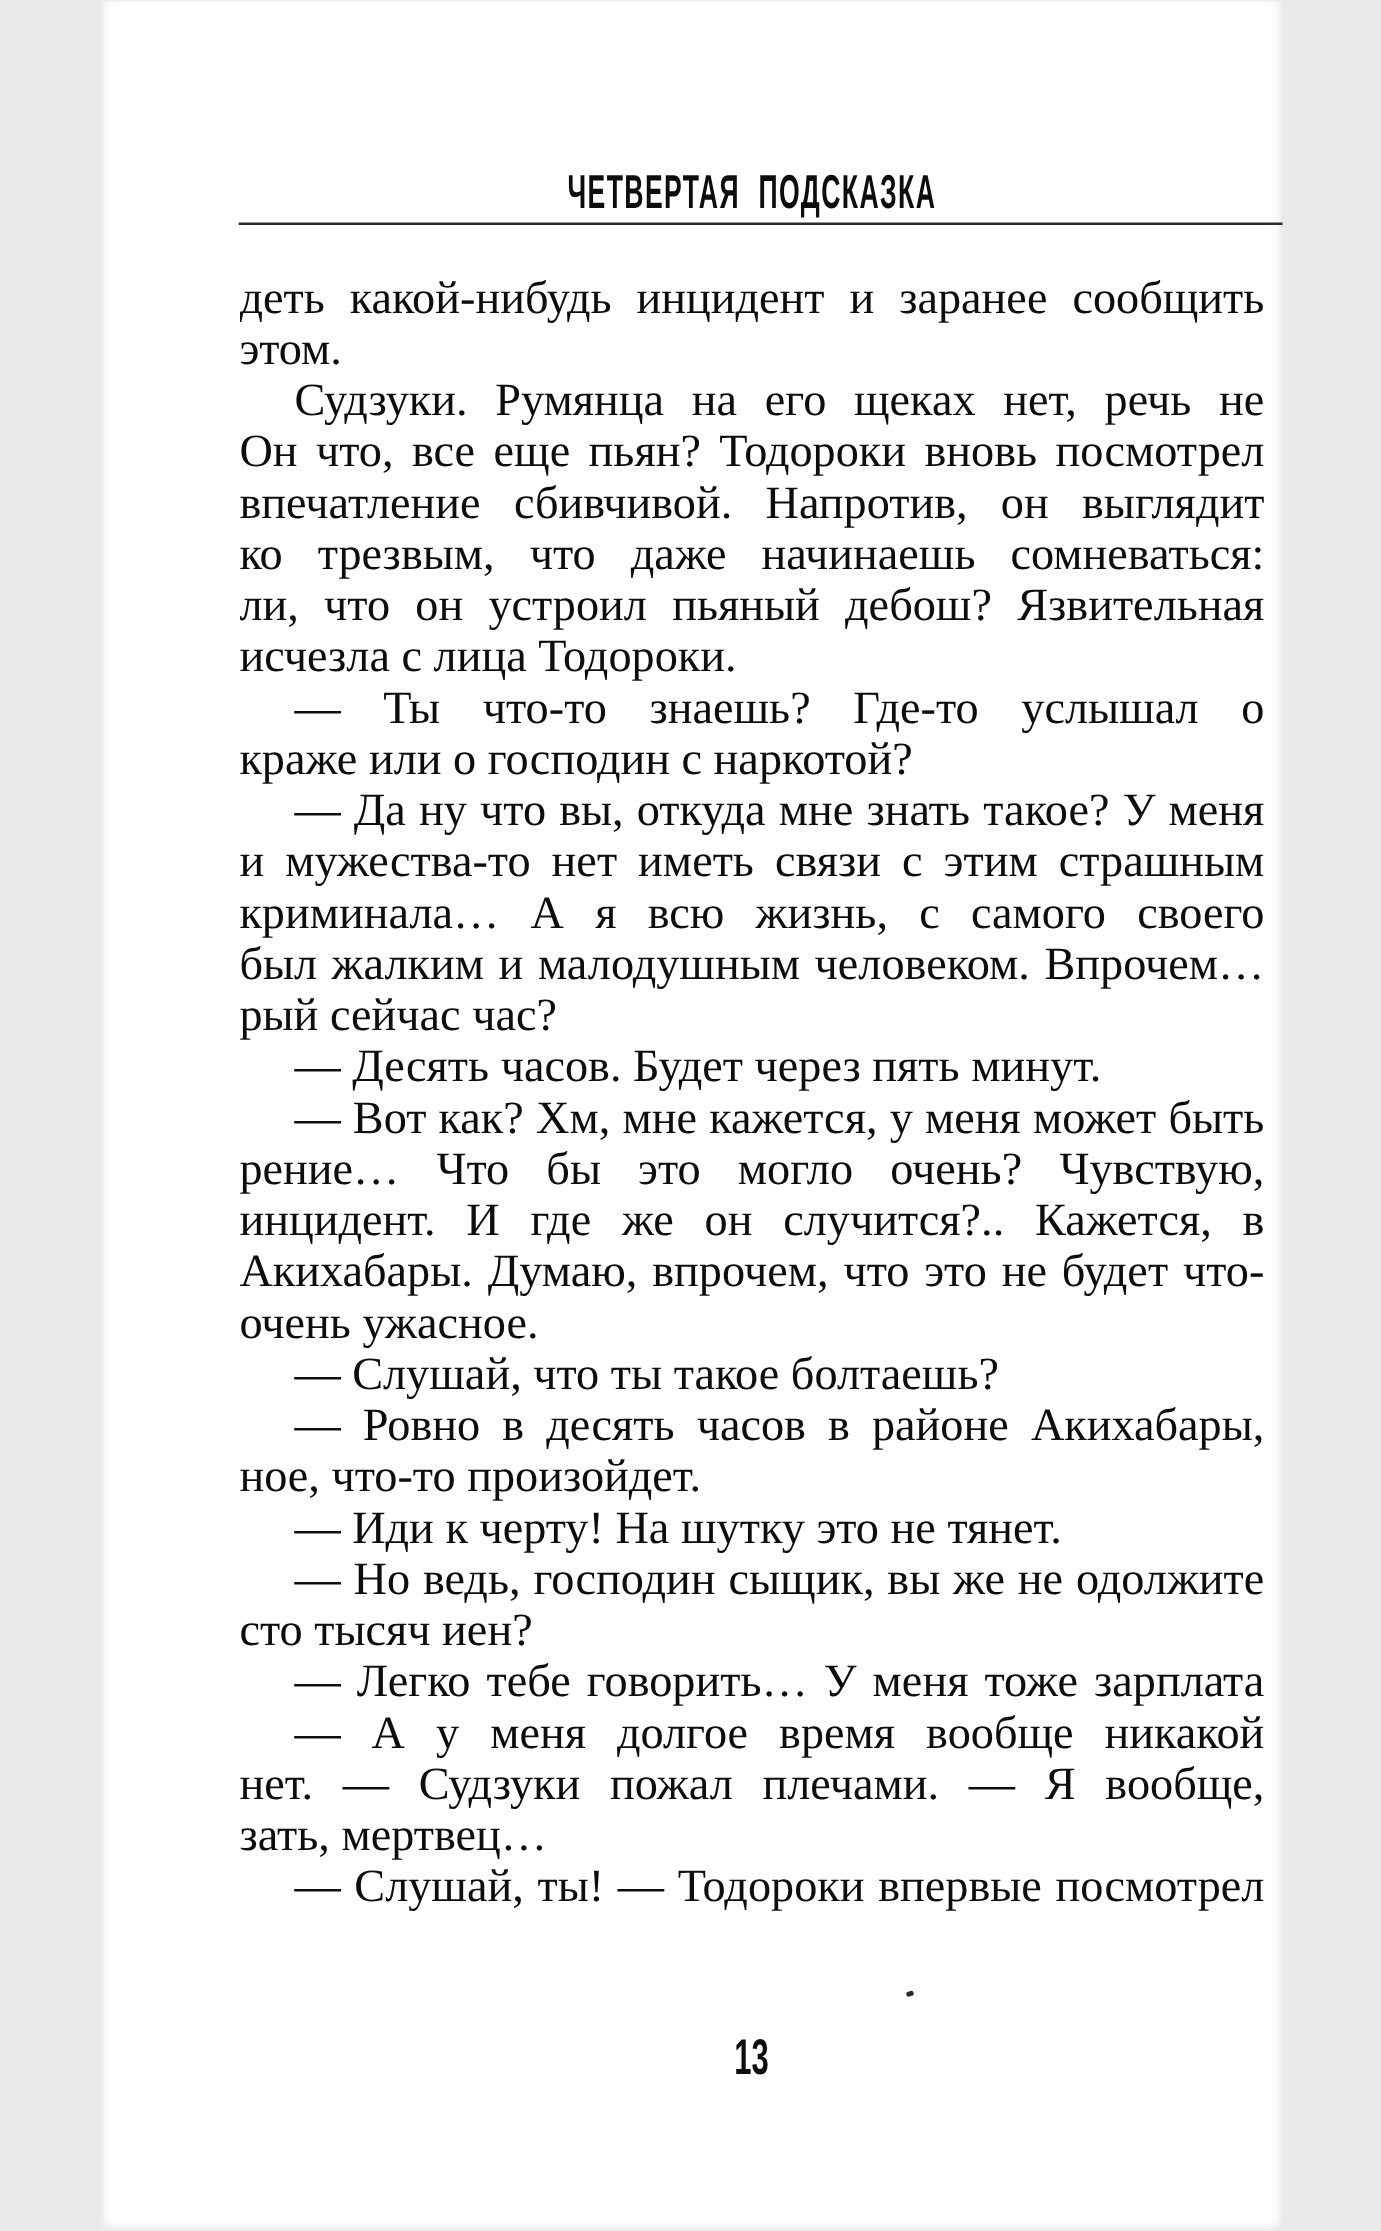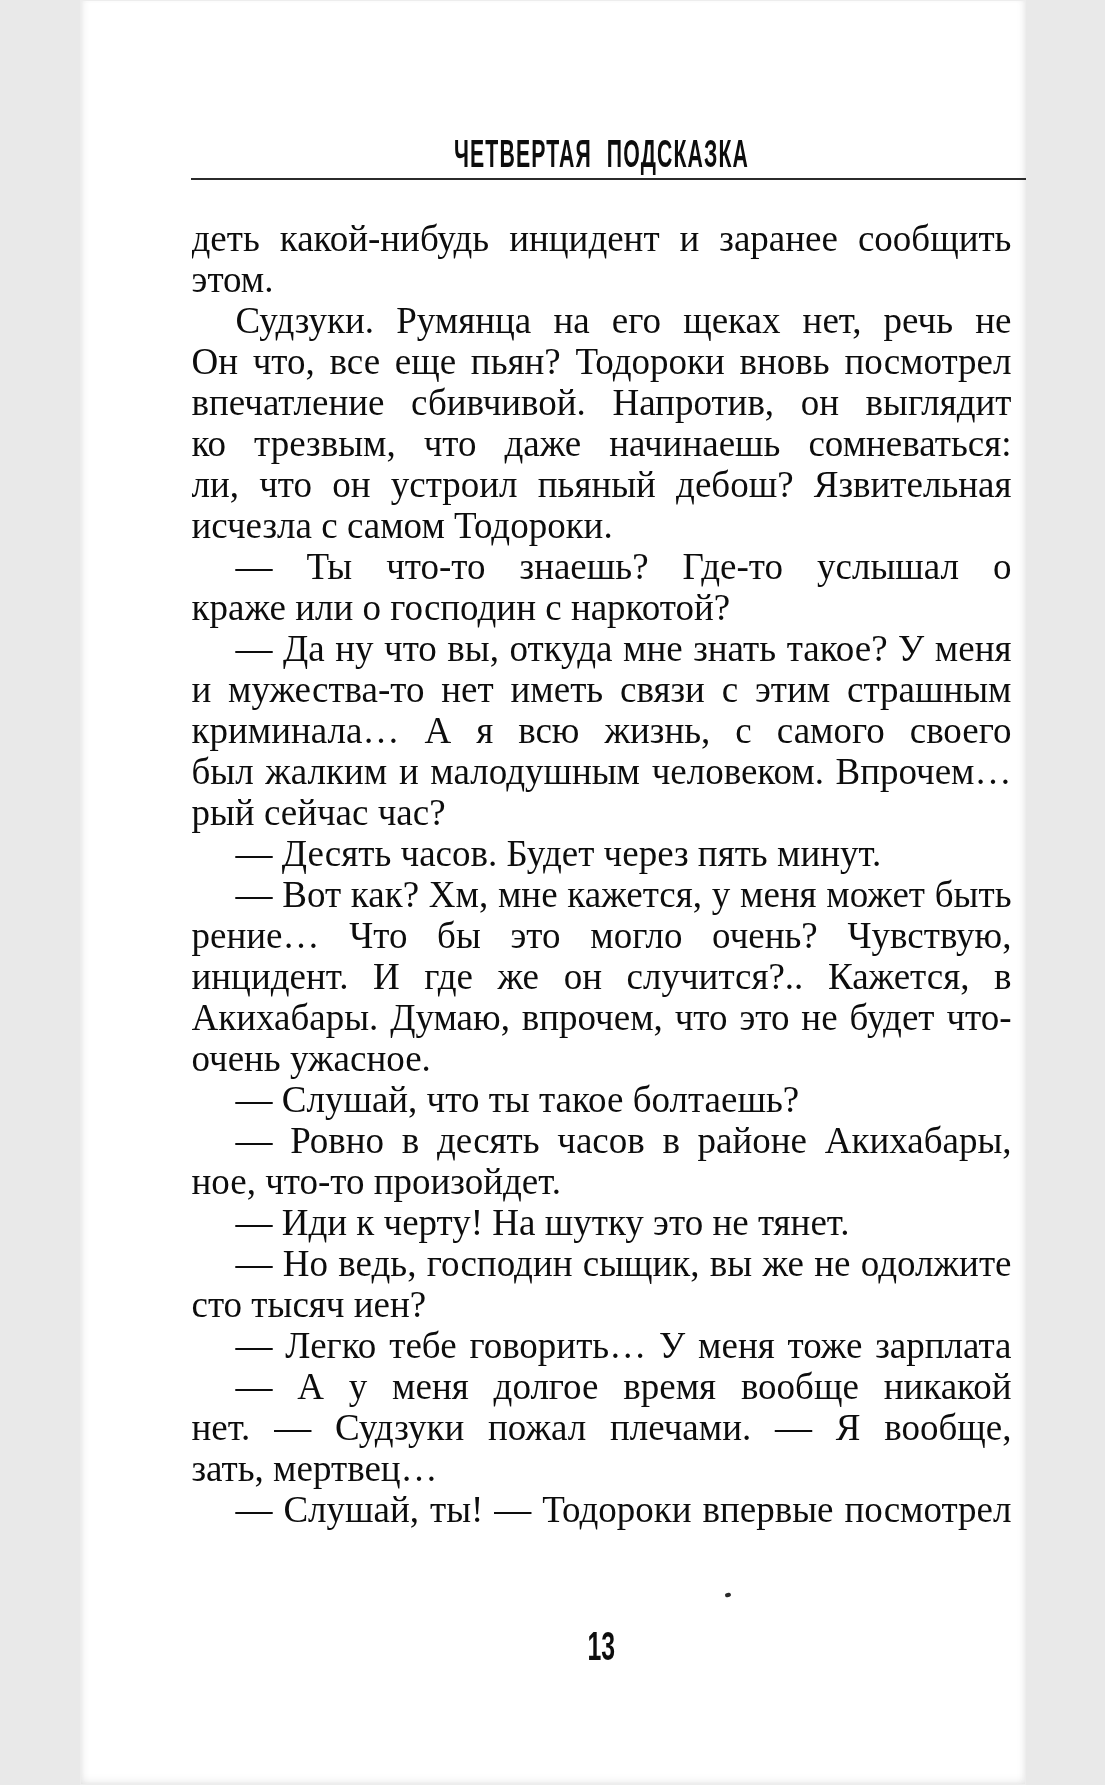--- a/index.html
+++ b/index.html
@@ -95,21 +95,21 @@
       <div class="para">
         <div class="line">деть какой-нибудь инцидент и заранее сообщить вам об</div>
         <div class="line last">этом.</div>
       </div>
       <div class="para indent">
         <div class="line">Судзуки. Румянца на его щеках нет, речь не производит</div>
         <div class="line">Он что, все еще пьян? Тодороки вновь посмотрел на</div>
         <div class="line">впечатление сбивчивой. Напротив, он выглядит настоль-</div>
         <div class="line">ко трезвым, что даже начинаешь сомневаться: правда</div>
         <div class="line">ли, что он устроил пьяный дебош? Язвительная улыбка</div>
-        <div class="line last">исчезла с самом Тодороки.</div>
+        <div class="line last">исчезла с лица Тодороки.</div>
       </div>
       <div class="para indent">
         <div class="line">— Ты что-то знаешь? Где-то услышал о планируемой</div>
         <div class="line last">краже или о господин с наркотой?</div>
       </div>
       <div class="para indent">
         <div class="line">— Да ну что вы, откуда мне знать такое? У меня</div>
         <div class="line">и мужества-то нет иметь связи с этим страшным миром</div>
         <div class="line">криминала… А я всю жизнь, с самого своего рождения,</div>
         <div class="line">был жалким и малодушным человеком. Впрочем… Кото-</div>

